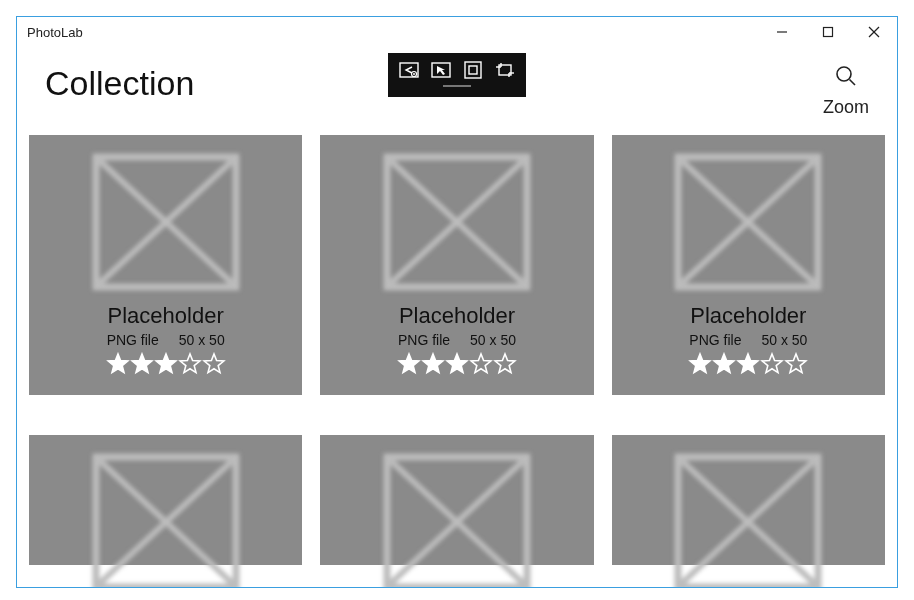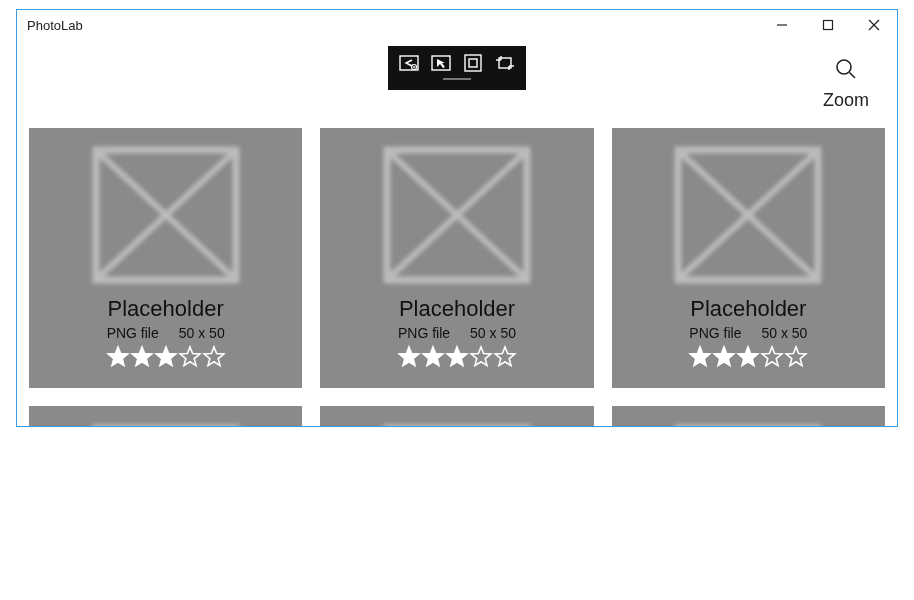--- a/index.html
+++ b/index.html
@@ -1,18 +1,18 @@
 <!DOCTYPE html>
 <html><head>
 <meta charset="utf-8">
 <style>
   * { box-sizing: border-box; margin: 0; padding: 0; }
   html, body { width: 914px; height: 600px; font-family: "Segoe UI", Arial, sans-serif; background: #fff; }
   .window {
-    position: absolute; left: 16px; top: 9px; width: 882px; height: 418px;
+    position: absolute; left: 16px; top: 16px; width: 882px; height: 572px;
     border: 1px solid #3a9fe0; background: #fff; overflow: hidden;
     box-shadow: 0 0 0 rgba(0,0,0,0);
   }
   .titlebar {
     height: 30px; display: flex; align-items: center; justify-content: space-between;
     padding: 0 0 0 10px; font-size: 13px; color: #222;
   }
   .titlebar-controls { display: flex; }
   .tb-btn {
     width: 46px; height: 30px; display: flex; align-items: center; justify-content: center;
@@ -80,20 +80,21 @@
       <div class="tb-btn">
         <svg width="12" height="12">
             <line x1="1" y1="1" x2="11" y2="11" stroke="#222" stroke-width="1.2"></line>
             <line x1="11" y1="1" x2="1" y2="11" stroke="#222" stroke-width="1.2"></line>
           </svg>
       </div>
     </div>
   </div>
 
   <div class="header">
+    <div class="page-title">Collection</div>
 
     <div class="toolbar">
       <div class="toolbar-row">
         <div class="toolbar-icon" title="Return">
           <svg width="20" height="16" viewBox="0 0 20 16">
               <rect x="1" y="1" width="18" height="14" fill="none" stroke="#fff" stroke-width="1.4"></rect>
               <path d="M13 5 L7 8 L13 11" fill="none" stroke="#fff" stroke-width="1.4"></path>
               <circle cx="15" cy="12" r="2.5" fill="none" stroke="#fff" stroke-width="1.2"></circle>
               <line x1="14" y1="12" x2="16" y2="12" stroke="#fff" stroke-width="1"></line>
               <line x1="15" y1="11" x2="15" y2="13" stroke="#fff" stroke-width="1"></line>

